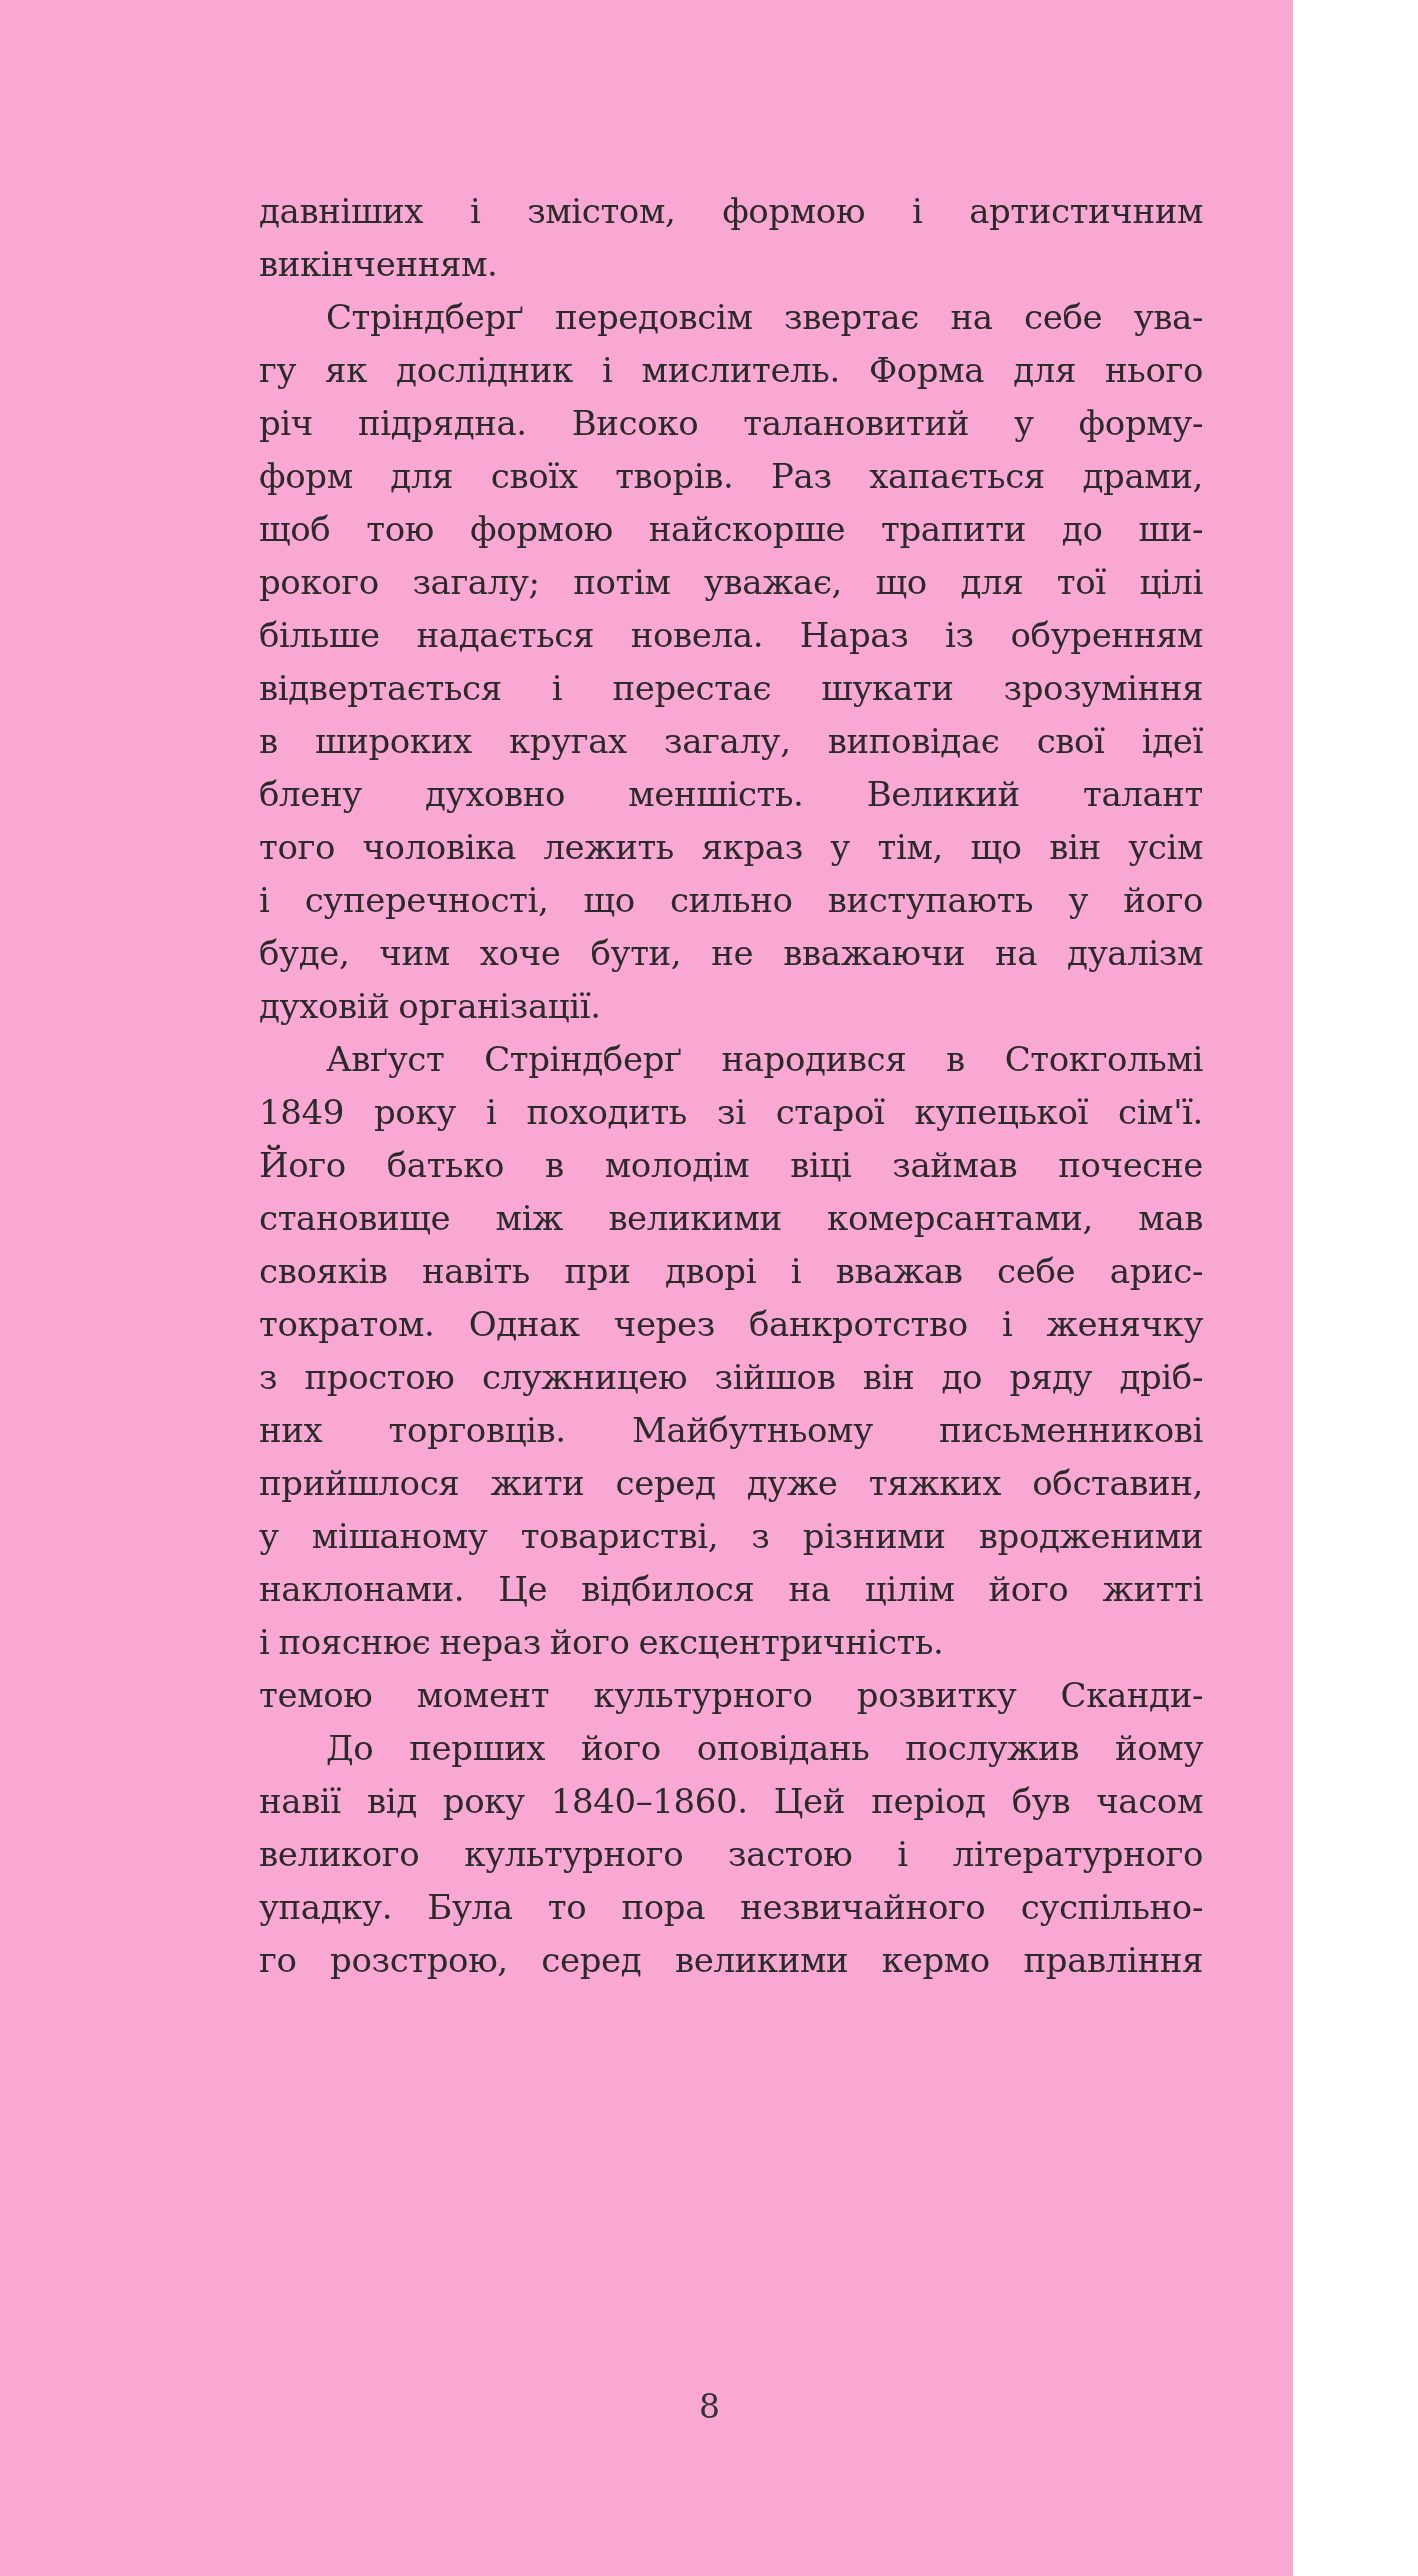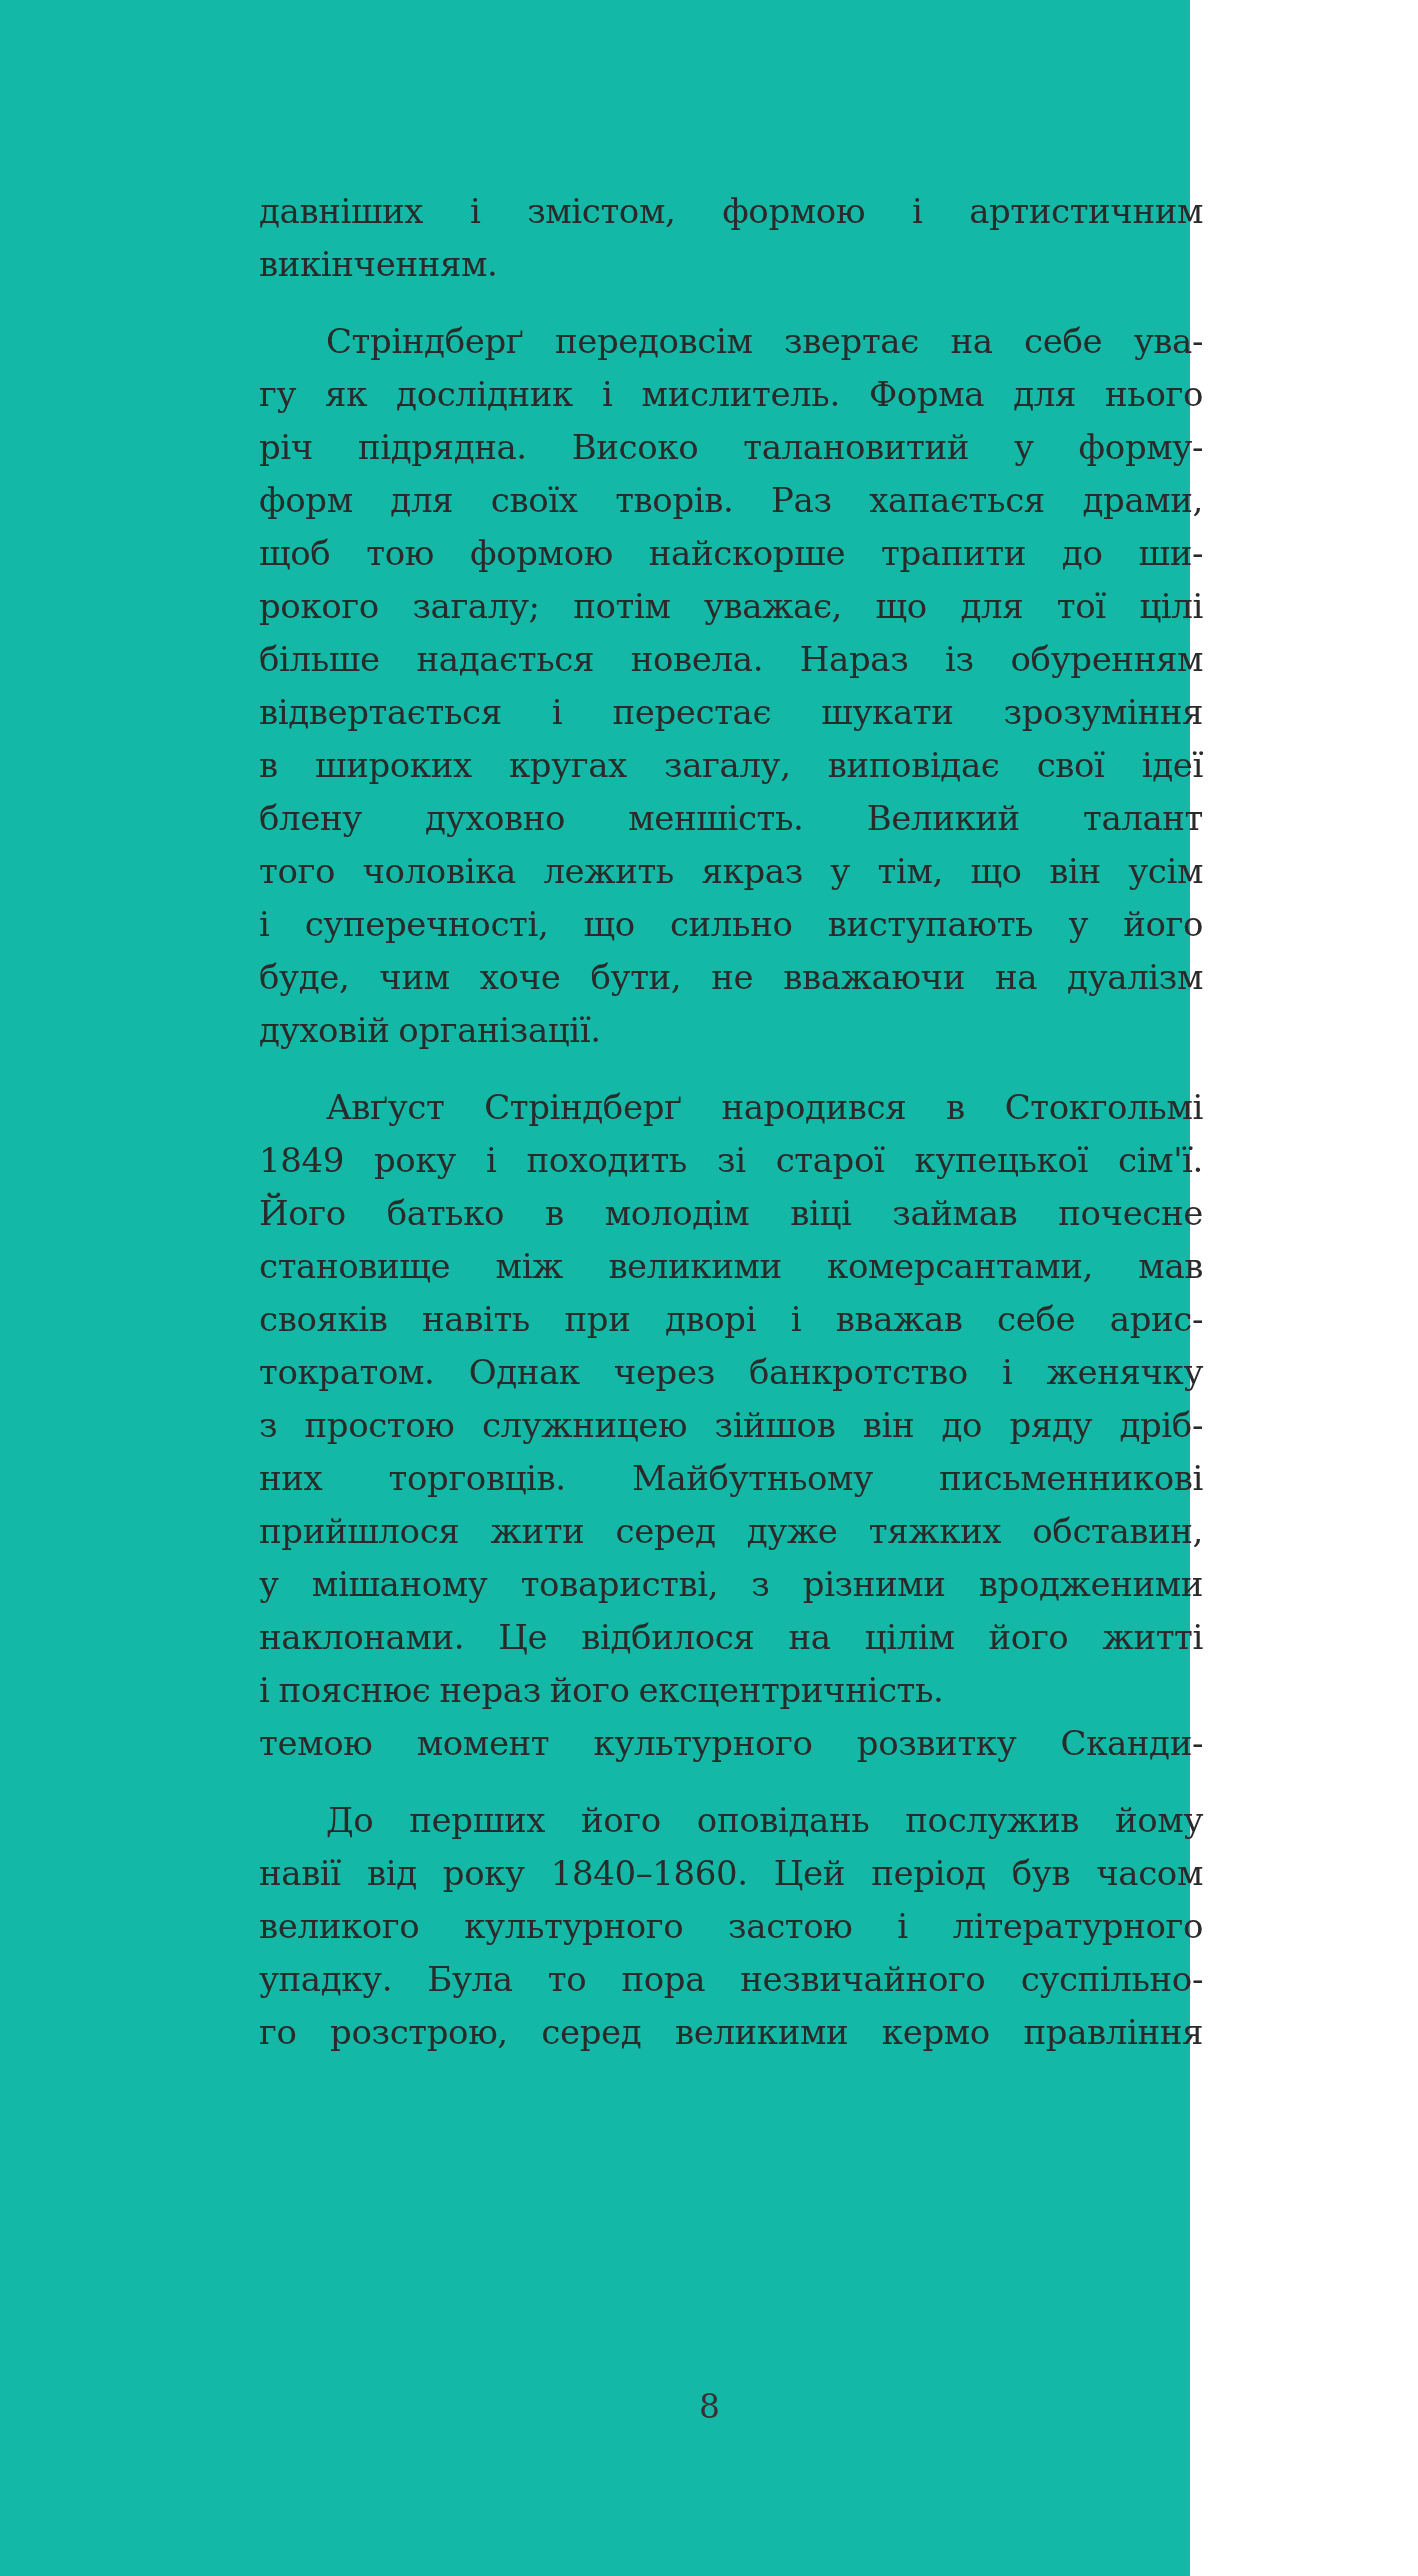--- a/index.html
+++ b/index.html
@@ -11,23 +11,23 @@
       width: 1419px;
       height: 2576px;
       position: relative;
       overflow: hidden;
       color: #2a2a2a;
       font-family: "DejaVu Serif", "Liberation Serif", serif;
     }
     .page {
       position: absolute;
       left: 0; top: 0;
-      width: 1190px;
+      width: 1293px;
       height: 2576px;
-      background: #14b8a6;
+      background: #f9a8d4;
     }
     .text-block {
       position: absolute;
       left: 259px;
       top: 185px;
       width: 944px;
     }
     .line {
       display: block;
       height: 53px;
@@ -37,21 +37,20 @@
       text-align: justify;
       text-align-last: justify;
       letter-spacing: -0.4px;
       word-spacing: -1.5px;
     }
     .line.last {
       text-align-last: left;
     }
     .line.indent {
       padding-left: 67px;
-      margin-top: 24px;
     }
     .page-number {
       position: absolute;
       left: 0;
       width: 1419px;
       top: 2385px;
       text-align: center;
       font-size: 33px;
       line-height: 44px;
       color: #333333;

